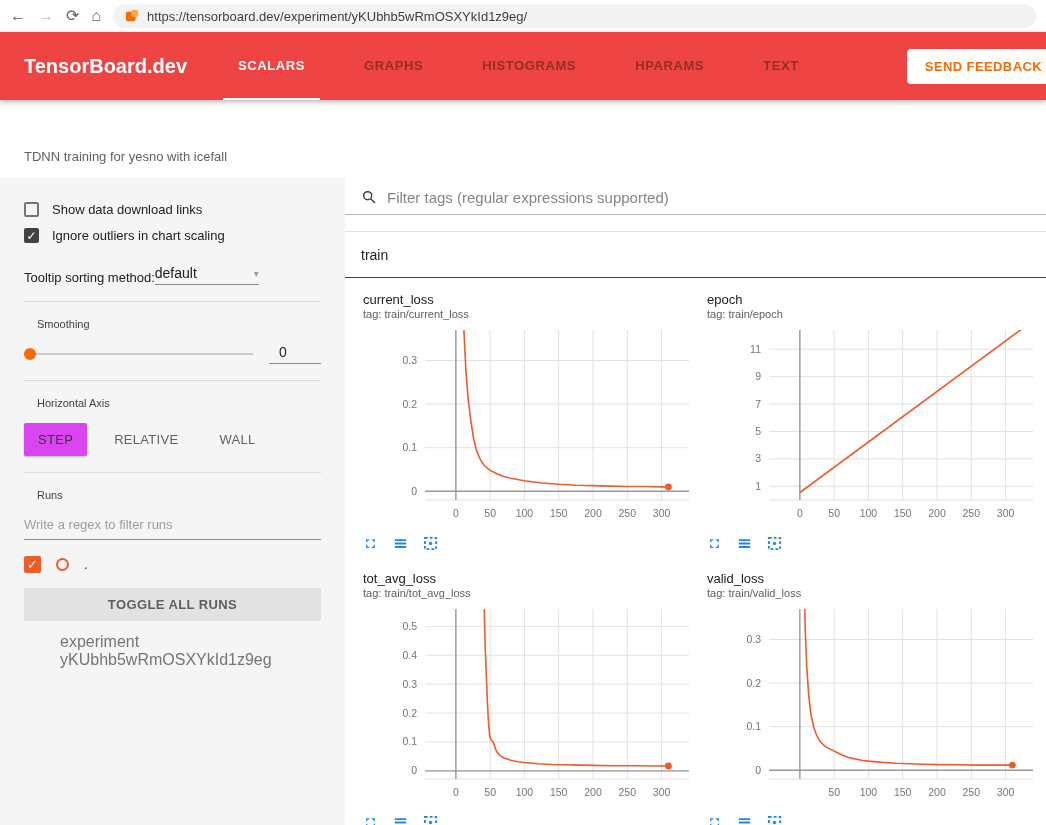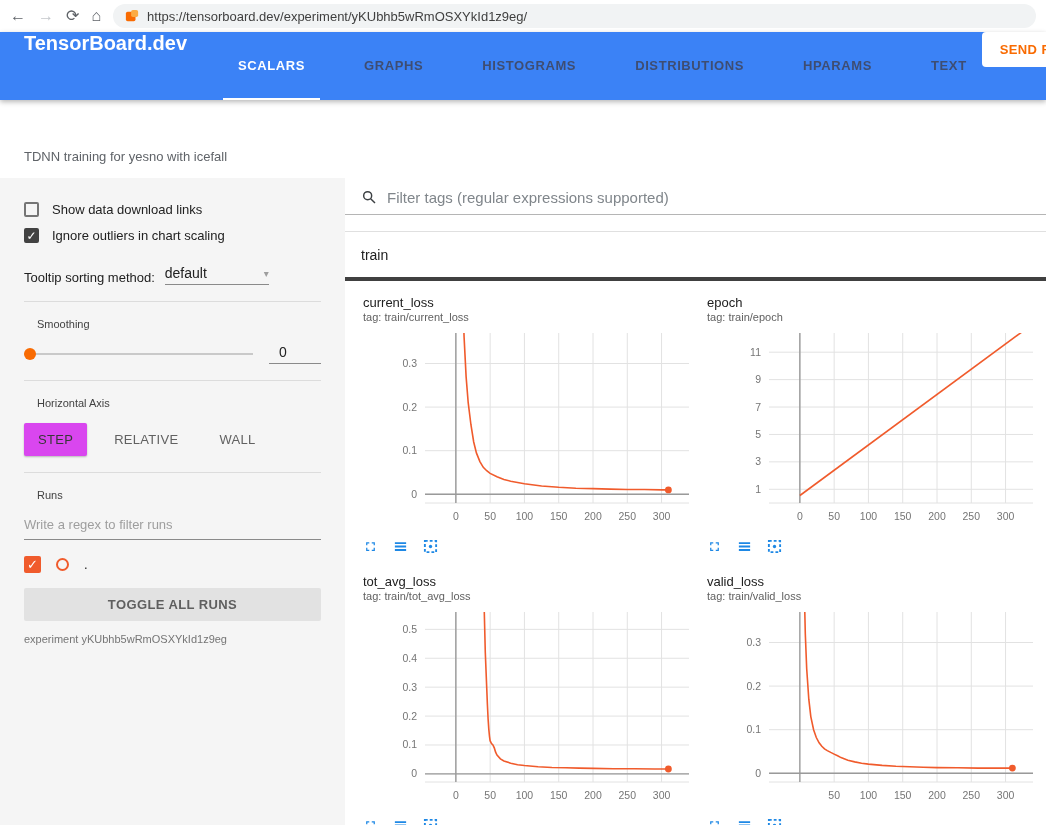--- a/index.html
+++ b/index.html
@@ -9,21 +9,21 @@
   
   .browser-bar { height:32px; background:#fff; display:flex; align-items:center;
     padding:0 10px; gap:12px; }
   .nav-ico { font-size:16px; color:#5f6368; line-height:1; cursor:pointer; }
   .nav-ico.disabled { color:#c4c7cb; }
   .addr { flex:1; height:24px; background:#f1f3f4; border-radius:12px;
     display:flex; align-items:center; padding:0 12px; gap:8px; }
   .addr-url { font-size:13px; color:#404040; white-space:nowrap; }
 
   
-  .app-header { height:68px; background:#3b82f6; display:flex; align-items:flex-start;
+  .app-header { height:68px; background:#ef4444; display:flex; align-items:center;
     padding-left:24px; position:relative; box-shadow:0 2px 5px rgba(0,0,0,.28); z-index:5; }
   .logo { color:#fff; font-size:20px; font-weight:bold; white-space:nowrap; }
   .tabs { display:flex; margin-left:36px; height:100%; align-items:stretch;gap:29px; }
   .tab { font-size:13px; letter-spacing:.6px; color:rgba(65,35,5,.55); font-weight:bold;
     display:flex; align-items:center; padding:0 15px; border-bottom:2px solid transparent;
     cursor:pointer; }
   .tab.active { color:#fff; border-bottom-color:#fff; }
   .feedback { margin-left:auto; margin-right:-14px; background:#fff; color:#f96b02;
     font-size:13px; font-weight:bold; letter-spacing:.4px; padding:10px 18px;
     border-radius:4px; white-space:nowrap; cursor:pointer; border:none; }
@@ -40,21 +40,21 @@
 
   
   .cbrow { display:flex; align-items:center; gap:13px; margin-bottom:11px;
     font-size:13px; color:#212121; cursor:pointer; }
   .cb { width:15px; height:15px; border:2px solid #757575; border-radius:2px;
     background:#f5f5f5; flex:none; }
   .cb.checked { background:#424242; border-color:#424242; color:#fff;
     display:flex; align-items:center; justify-content:center; font-size:12px; }
   .tooltip-row { display:flex; align-items:flex-end; font-size:13px; color:#212121;
     margin:22px 0 6px; }
-  .dd { margin-left:10px; width:104px; border-bottom:1px solid #8a8a8a;
+  .dd { margin-left:0; width:104px; border-bottom:1px solid #8a8a8a;
     display:flex; justify-content:space-between; align-items:center;
     font-size:14px; padding-bottom:3px; cursor:pointer; }
   .dd .caret { color:#9e9e9e; font-size:10px; }
   .divider { height:1px; background:#dcdcdc; margin:16px 0; }
   .sec-label { font-size:11px; color:#424242; margin:2px 13px 14px; }
   .slider-row { display:flex; align-items:center; gap:16px; margin-bottom:6px; }
   .slider { flex:1; height:2px; background:#c9c9c9; position:relative; cursor:pointer; }
   .knob { position:absolute; left:0; top:-5px; width:12px; height:12px;
     border-radius:50%; background:#f96b02; }
   .sval { width:52px; border-bottom:1px solid #8a8a8a; font-size:14px;
@@ -69,31 +69,31 @@
   .runs-filter::placeholder { color:#9e9e9e; }
   .run-row { display:flex; align-items:center; gap:15px; margin-bottom:15px; }
   .run-cb { width:17px; height:17px; background:#f05b2c; border-radius:2px; color:#fff;
     display:flex; align-items:center; justify-content:center; font-size:13px; cursor:pointer; }
   .run-circle { width:13px; height:13px; border:2px solid #f05b2c; border-radius:50%;
     cursor:pointer; }
   .run-name { font-size:13px; color:#212121; }
   .toggle-btn { width:100%; background:#e2e2e2; color:#5f5f5f; font-size:13px;
     font-weight:bold; letter-spacing:.4px; padding:9px 0; text-align:center;
     border:none; border-radius:2px; margin-bottom:12px; cursor:pointer; }
-  .exp-note { font-size:11px; color:#757575; }
+  .exp-note { font-size:16px; color:#757575;margin-left:36px; }
 
   
   .filter-row { display:flex; align-items:flex-start; gap:10px; padding:11px 16px 0;
     border-bottom:1px solid #b5b5b5; height:37px; }
   .filter-input { flex:1; border:none; outline:none; font-size:15px; color:#202124;
     background:transparent; padding-bottom:8px; }
   .filter-input::placeholder { color:#80868b; }
   .search-svg { margin-bottom:6px; }
   .card { margin-top:16px; border-top:1px solid #e0e0e0; }
-  .card-header { padding:15px 16px 14px; border-bottom:4px solid #404040;
+  .card-header { padding:15px 16px 14px; border-bottom:1px solid #404040;
     font-size:14px; color:#212121; }
   .charts { display:flex; flex-wrap:wrap; padding:14px 0 0 16px; column-gap:10px; row-gap:20px; }
   .chart-block { width:334px; }
   .chart-title { font-size:13px; color:#212121; padding-left:2px; }
   .chart-tag { font-size:11px; color:#616161; padding:1px 0 2px 2px; }
   svg.chart text.tick { font:10.5px "Liberation Sans", sans-serif; fill:#757575; }
   .chart-icons { display:flex; gap:15px; align-items:center; margin-top:5px; padding-left:2px; }
   .chart-icons span { cursor:pointer; display:inline-flex; }
 </style>
 </head>
@@ -112,21 +112,20 @@
     <span class="addr-url">https://tensorboard.dev/experiment/yKUbhb5wRmOSXYkId1z9eg/</span>
   </div>
 </div>
 
 <div class="app-header">
   <div class="logo">TensorBoard.dev</div>
   <nav class="tabs">
     <div class="tab active">SCALARS</div>
     <div class="tab">GRAPHS</div>
     <div class="tab">HISTOGRAMS</div>
-    <div class="tab">DISTRIBUTIONS</div>
     <div class="tab">HPARAMS</div>
     <div class="tab">TEXT</div>
   </nav>
   <button class="feedback">SEND FEEDBACK</button>
 </div>
 
 <div class="exp-strip">
   <span class="exp-title">TDNN training for yesno with icefall</span>
 </div>
 

